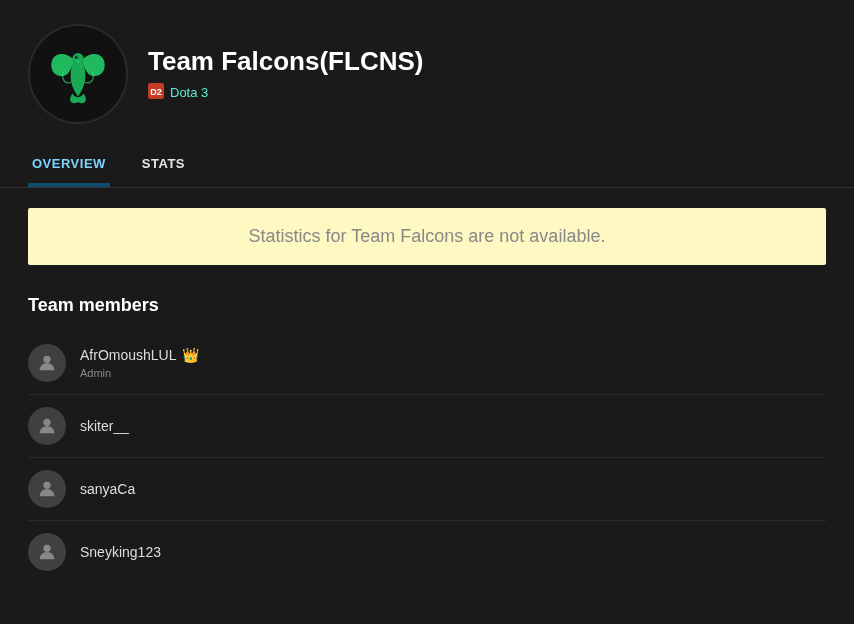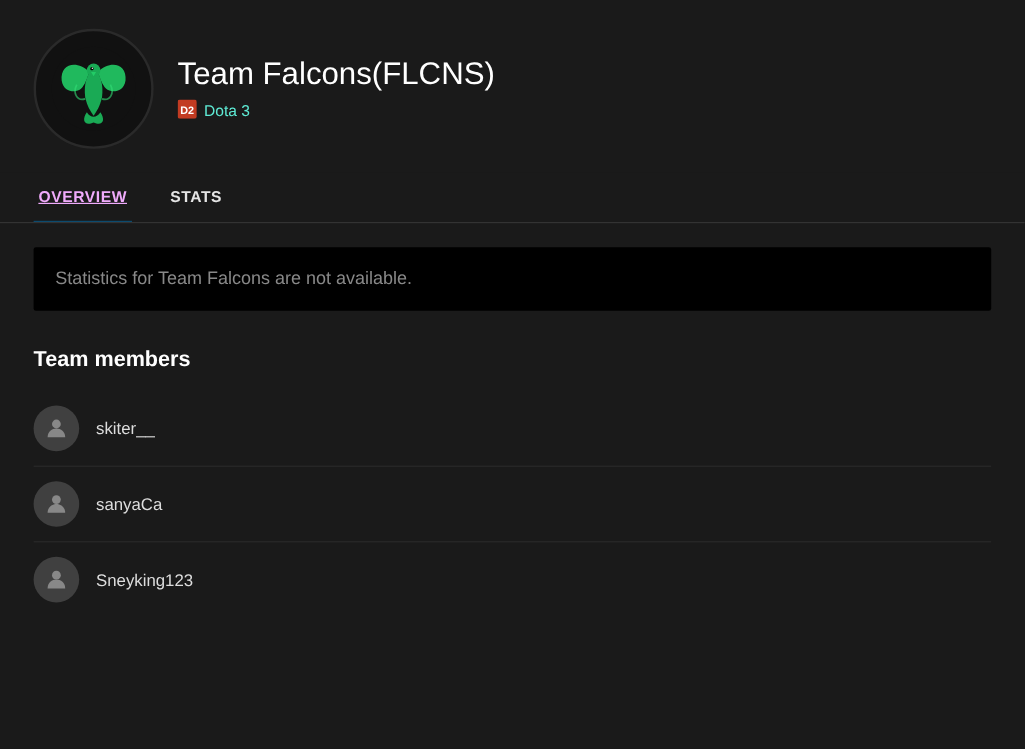--- a/index.html
+++ b/index.html
@@ -43,21 +43,21 @@
     }
 
     .team-info {
       display: flex;
       flex-direction: column;
       gap: 6px;
     }
 
     .team-name {
       font-size: 26px;
-      font-weight: normal;
+      font-weight: bold;
       color: #ffffff;
     }
 
     .game-info {
       display: flex;
       align-items: center;
       gap: 6px;
       color: #5eead4;
       font-size: 13px;
     }
@@ -76,32 +76,31 @@
       font-weight: bold;
       cursor: pointer;
       text-transform: uppercase;
       letter-spacing: 0.5px;
       color: #e5e5e5;
       border-bottom: 2px solid transparent;
       text-decoration: none;
     }
 
     .nav-tab.active {
-      color: #f0abfc;
-      border-bottom: 1px solid #0c4a6e;
-      text-decoration: underline;
+      color: #7dd3fc;
+      border-bottom: 4px solid #0c4a6e;
     }
 
     .stats-notice {
       margin: 20px 28px;
-      background-color: #000000;
+      background-color: #fef9c3;
       padding: 18px;
-      text-align: left;
+      text-align: center;
       color: #888888;
-      font-size: 15px;
+      font-size: 18px;
       border-radius: 2px;
     }
 
     .team-members-section {
       padding: 10px 28px 20px 28px;
     }
 
     .team-members-title {
       font-size: 18px;
       font-weight: bold;
@@ -220,20 +219,35 @@
   <a class="nav-tab">STATS</a>
 </div>
 
 <div class="stats-notice">
   <span>Statistics for Team Falcons are not available.</span>
 </div>
 
 <div class="team-members-section">
   <div class="team-members-title">Team members</div>
 
+  <div class="member-item">
+    <div class="member-avatar-default">
+      <svg class="person-icon-svg" viewBox="0 0 24 24" xmlns="http://www.w3.org/2000/svg">
+        <circle cx="12" cy="8" r="4" fill="#888"></circle>
+        <path d="M4,20 C4,15 8,12 12,12 C16,12 20,15 20,20 Z" fill="#888"></path>
+      </svg>
+    </div>
+    <div class="member-details">
+      <div class="member-name-row">
+        <span class="member-name">AfrOmoushLUL</span>
+        <span class="crown-icon">👑</span>
+      </div>
+      <div class="admin-badge">Admin</div>
+    </div>
+  </div>
 
 
   <div class="member-item">
     <div class="member-avatar-default">
       <svg class="person-icon-svg" viewBox="0 0 24 24" xmlns="http://www.w3.org/2000/svg">
         <circle cx="12" cy="8" r="4" fill="#888"></circle>
         <path d="M4,20 C4,15 8,12 12,12 C16,12 20,15 20,20 Z" fill="#888"></path>
       </svg>
     </div>
     <div class="member-details">

